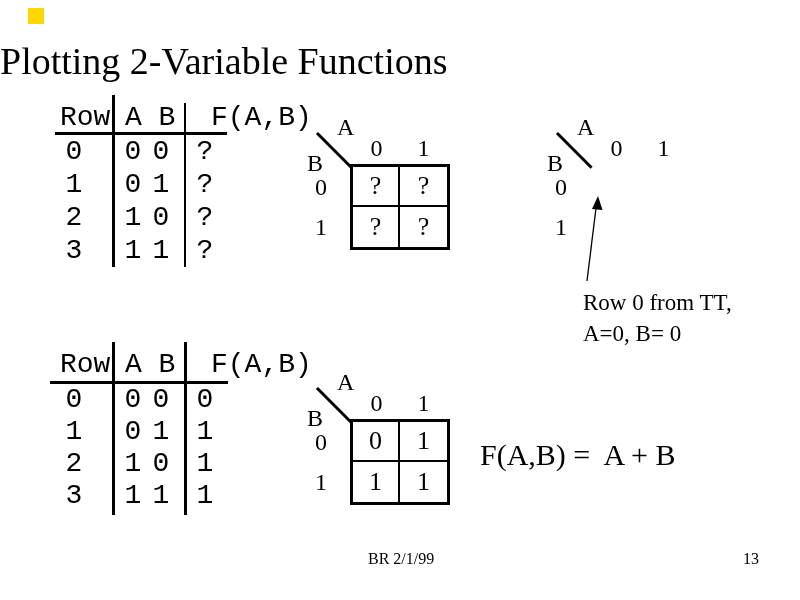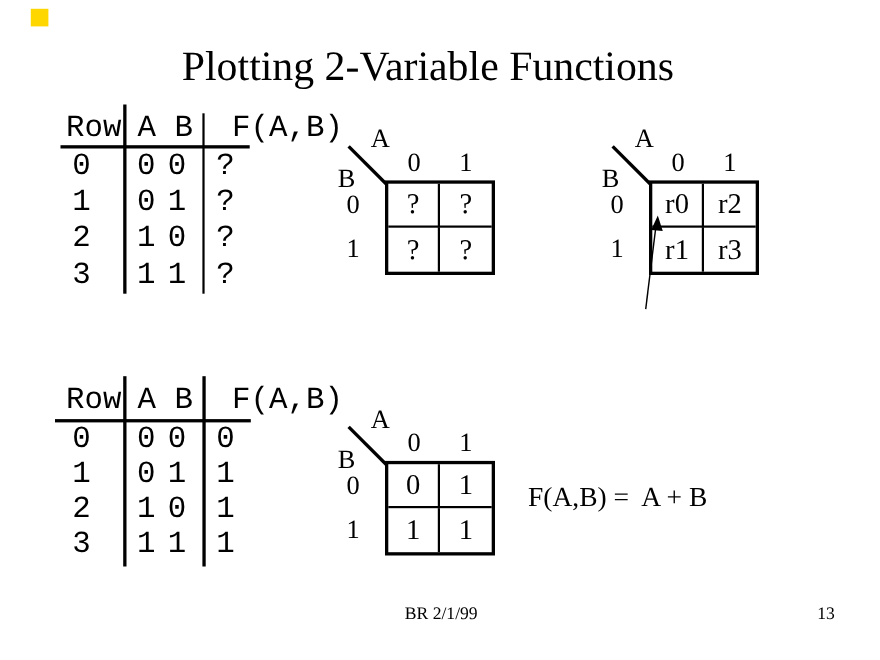--- a/index.html
+++ b/index.html
@@ -8,21 +8,21 @@
     background:#ffffff; color:#000000;
     font-family:"Liberation Serif","DejaVu Serif",serif;
     position:relative; overflow:hidden;
   }
   .abs { position:absolute; }
 
   
   .accent-square { left:28px; top:8px; width:16px; height:16px; background:#FFD700; }
 
   
-  .slide-title { left:0; top:41px; width:778px; text-align:center; font-size:38px; line-height:1.1; }
+  .slide-title { left:0; top:41px; width:778px; text-align:left; font-size:38px; line-height:1.1; }
 
   
   .tt { width:195px; height:180px;font-family:Liberation Mono, monospace; }
   .tt .vline1 { position:absolute; left:62px; top:0; width:3px; background:#000; }
   .tt .vline2 { position:absolute; left:134px; background:#000; }
   .tt .hline  { position:absolute; height:3px; background:#000; }
   .tt-top .vline1 { height:172px; }
   .tt-top .vline2 { top:8px; height:164px; width:2px; }
   .tt-top .hline  { left:5px; top:37px; width:172px; }
   .tt-bottom .vline1 { height:173px; }
@@ -58,21 +58,21 @@
   .kmap .rlabel.r1 { top:107px; }
   .kmap .grid { position:absolute; left:50px; top:64px; border:3px solid #000;
                 display:grid; grid-template-columns:47px 47px; grid-template-rows:40px 40px; }
   .kmap .kcell { display:flex; align-items:center; justify-content:center; font-size:26px; }
   .kmap .kcell.tl { border-right:2px solid #000; border-bottom:2px solid #000; }
   .kmap .kcell.tr { border-bottom:2px solid #000; }
   .kmap .kcell.bl { border-right:2px solid #000; }
 
   
   .annotation-text { left:583px; top:287px; font-size:23px; line-height:31px; }
-  .equation-text   { left:480px; top:440px; font-size:25px; line-height:1; white-space:pre; }
+  .equation-text   { left:480px; top:440px; font-size:30px; line-height:1; white-space:pre; }
 
   
   .footer-left { left:368px; top:551px; font-size:16px; line-height:1; }
   .page-number { left:743px; top:551px; font-size:16px; line-height:1; }
 </style>
 </head>
 <body>
 
 <div class="abs accent-square"></div>
 
@@ -165,26 +165,20 @@
 </div>
 
 <div class="abs kmap" style="left:540px; top:100px;">
   <span class="var-col">A</span>
   <div class="diag"></div>
   <span class="var-row">B</span>
   <span class="clabel c0">0</span>
   <span class="clabel c1">1</span>
   <span class="rlabel r0">0</span>
   <span class="rlabel r1">1</span>
-  <div class="grid">
-    <div class="kcell tl">r0</div>
-    <div class="kcell tr">r2</div>
-    <div class="kcell bl">r1</div>
-    <div class="kcell br">r3</div>
-  </div>
 </div>
 
 <div class="abs kmap" style="left:300px; top:355px;">
   <span class="var-col">A</span>
   <div class="diag"></div>
   <span class="var-row">B</span>
   <span class="clabel c0">0</span>
   <span class="clabel c1">1</span>
   <span class="rlabel r0">0</span>
   <span class="rlabel r1">1</span>
@@ -195,18 +189,20 @@
     <div class="kcell br">1</div>
   </div>
 </div>
 
 <svg class="abs" style="left:575px; top:188px;" width="40" height="100" viewBox="0 0 40 100">
   <line x1="12" y1="93" x2="21.5" y2="16" stroke="#000000" stroke-width="1.3"></line>
   <polygon points="23,8 27.5,22 17,21" fill="#000000"></polygon>
 </svg>
 
 <div class="abs annotation-text">
+  <div>Row 0 from TT,</div>
+  <div>A=0, B= 0</div>
 </div>
 
 <div class="abs equation-text">F(A,B) =  A + B</div>
 
 <div class="abs footer-left">BR 2/1/99</div>
 <div class="abs page-number">13</div>
 
 </body></html>

